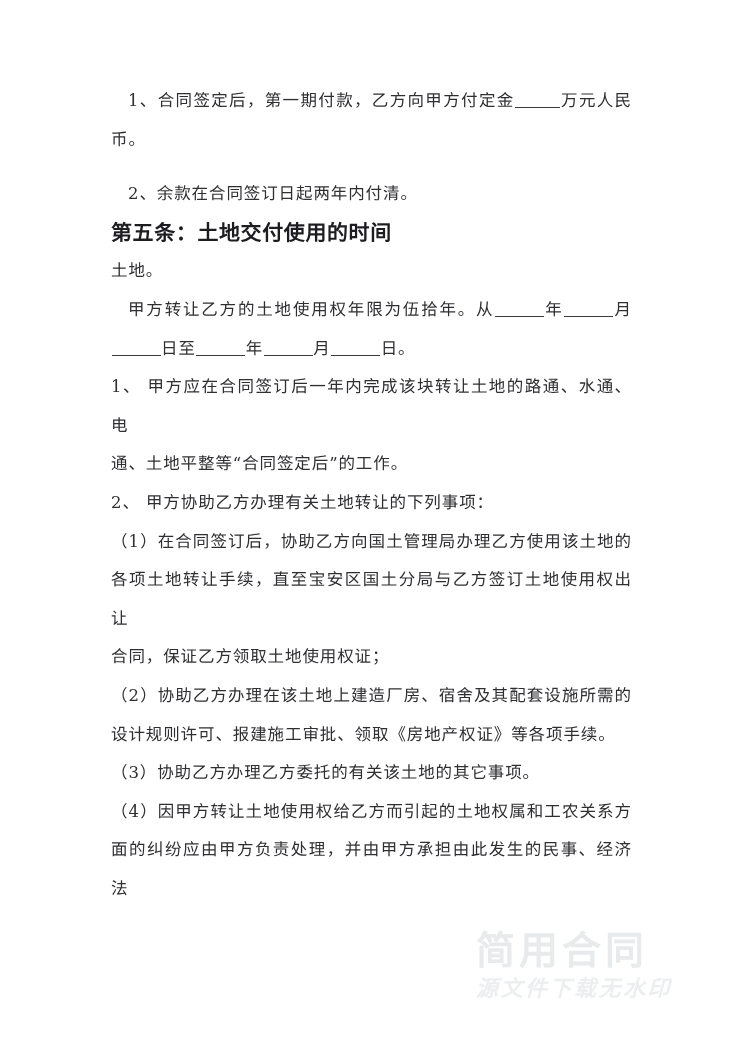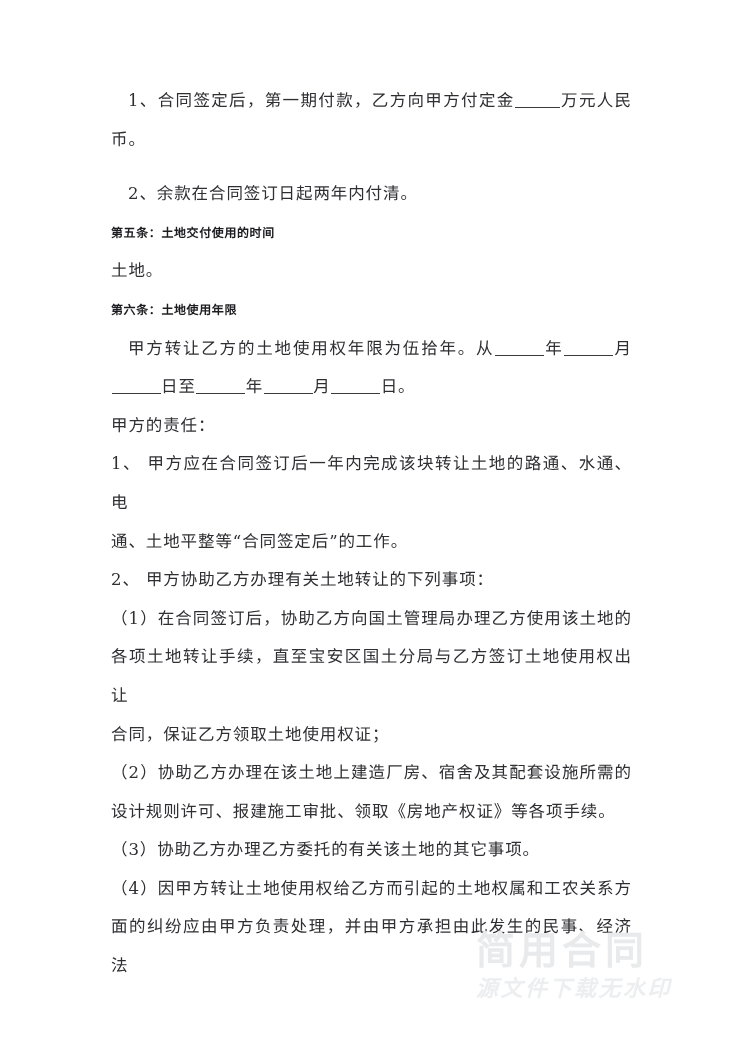--- a/index.html
+++ b/index.html
@@ -38,21 +38,21 @@
     margin: 0;
   }
   .indent {
     padding-left: 17px;
   }
   .indent-num {
     padding-left: 17px;
     margin-top: 16px;
   }
   .heading {
-    font-size: 12px;
+    font-size: 21px;
     line-height: 38.6px;
     color: #1d1d21;
     font-weight: bold;
     letter-spacing: 0.6px;
     white-space: nowrap;
     font-family: "DejaVu Serif", "Liberation Serif", serif;
   }
   .heading.wide {
     letter-spacing: 1.9px;
   }
@@ -120,30 +120,26 @@
 
     <div class="para">
       <div class="line indent-num">2、余款在合同签订日起两年内付清。</div>
     </div>
 
     <div class="heading">第五条：土地交付使用的时间</div>
     <div class="para">
       <div class="line">土地。</div>
     </div>
 
-    <div class="heading">第六条：土地使用年限</div>
     <div class="para">
       <div class="line stretch"><span class="indent">甲方转让乙方的土地使用权年限为伍拾年。从</span><span class="blank w-long"></span><span>年</span><span class="blank w-long"></span><span>月</span></div>
       <div class="line"><span class="blank w-long"></span><span>日至</span><span class="blank w-long"></span><span>年</span><span class="blank w-long"></span><span>月</span><span class="blank w-long"></span><span>日。</span></div>
     </div>
 
 
-    <div class="para">
-      <div class="line">甲方的责任：</div>
-    </div>
 
     <div class="para">
       <div class="line stretch">1、 甲方应在合同签订后一年内完成该块转让土地的路通、水通、电</div>
       <div class="line">通、土地平整等“合同签定后”的工作。</div>
     </div>
 
     <div class="para">
       <div class="line">2、 甲方协助乙方办理有关土地转让的下列事项：</div>
     </div>
 

